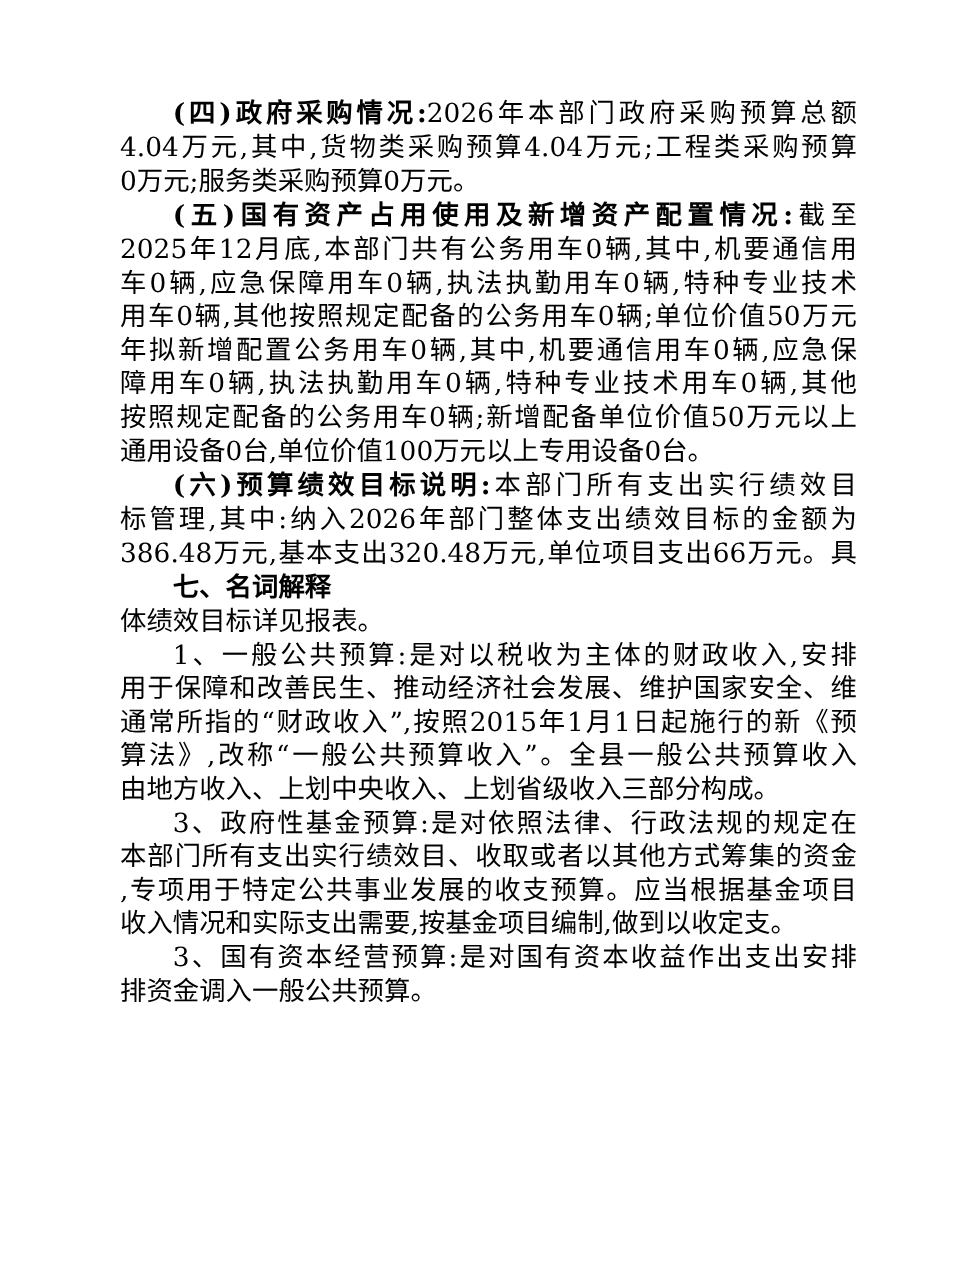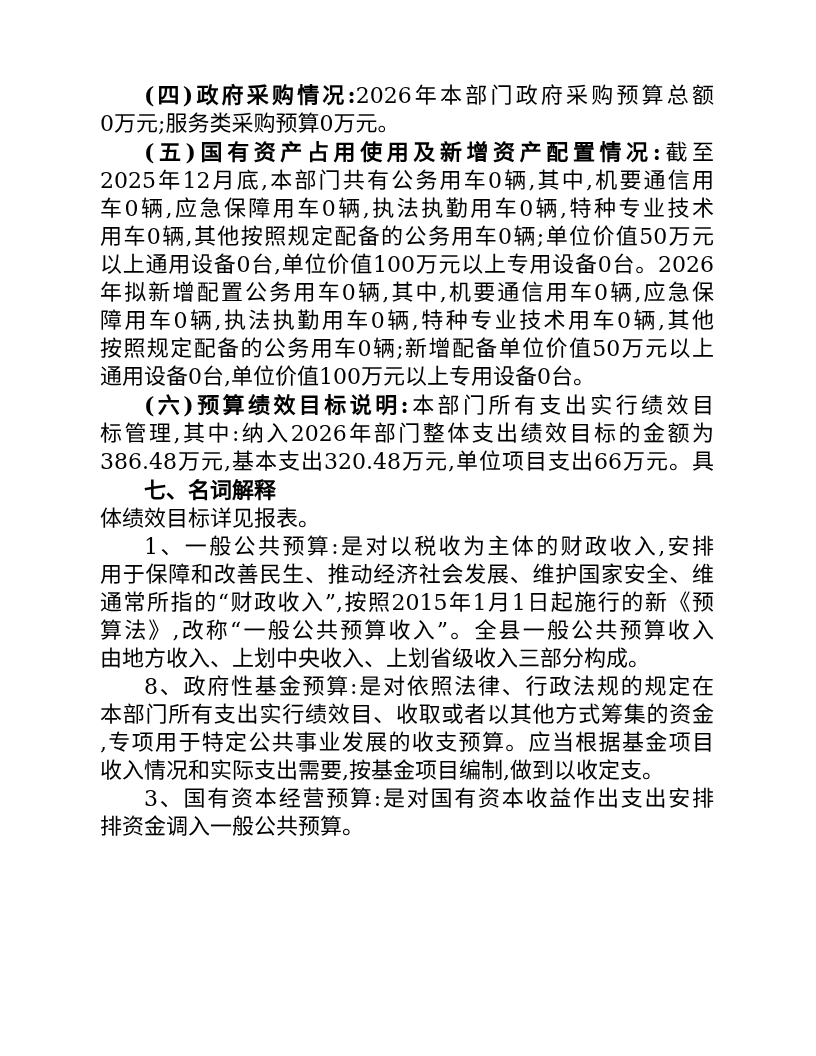--- a/index.html
+++ b/index.html
@@ -37,39 +37,39 @@
   }
   .bold {
     font-weight: bold;
   }
 </style>
 </head>
 <body style="background: rgb(255, 255, 255);">
 
 <div class="doc-page" style="color: rgb(0, 0, 0);">
     <div class="line ind j"><span class="bold">(四)政府采购情况:</span><span>2026年本部门政府采购预算总额</span></div>
+    <div class="line j"><span>4.04万元,其中,货物类采购预算4.04万元;工程类采购预算</span></div>
     <div class="line"><span>0万元;服务类采购预算0万元。</span></div>
     <div class="line ind j"><span class="bold">(五)国有资产占用使用及新增资产配置情况:</span><span>截至</span></div>
     <div class="line j"><span>2025年12月底,本部门共有公务用车0辆,其中,机要通信用</span></div>
     <div class="line j"><span>车0辆,应急保障用车0辆,执法执勤用车0辆,特种专业技术</span></div>
     <div class="line j"><span>用车0辆,其他按照规定配备的公务用车0辆;单位价值50万元</span></div>
-    <div class="line j"><span>以上通用设备0台,单位价值100万元以上专用设备0台。2026</span></div>
     <div class="line j"><span>年拟新增配置公务用车0辆,其中,机要通信用车0辆,应急保</span></div>
     <div class="line j"><span>障用车0辆,执法执勤用车0辆,特种专业技术用车0辆,其他</span></div>
     <div class="line j"><span>按照规定配备的公务用车0辆;新增配备单位价值50万元以上</span></div>
     <div class="line"><span>通用设备0台,单位价值100万元以上专用设备0台。</span></div>
     <div class="line ind j"><span class="bold">(六)预算绩效目标说明:</span><span>本部门所有支出实行绩效目</span></div>
     <div class="line j"><span>标管理,其中:纳入2026年部门整体支出绩效目标的金额为</span></div>
     <div class="line j"><span>386.48万元,基本支出320.48万元,单位项目支出66万元。具</span></div>
     <div class="line ind"><span class="bold">七、名词解释</span></div>
     <div class="line"><span>体绩效目标详见报表。</span></div>
     <div class="line ind j"><span>1、一般公共预算:是对以税收为主体的财政收入,安排</span></div>
     <div class="line j"><span>用于保障和改善民生、推动经济社会发展、维护国家安全、维</span></div>
     <div class="line j"><span>通常所指的“财政收入”,按照2015年1月1日起施行的新《预</span></div>
     <div class="line j"><span>算法》,改称“一般公共预算收入”。全县一般公共预算收入</span></div>
     <div class="line"><span>由地方收入、上划中央收入、上划省级收入三部分构成。</span></div>
-    <div class="line ind j"><span>8、政府性基金预算:是对依照法律、行政法规的规定在</span></div>
+    <div class="line ind j"><span>3、政府性基金预算:是对依照法律、行政法规的规定在</span></div>
     <div class="line j"><span>本部门所有支出实行绩效目、收取或者以其他方式筹集的资金</span></div>
     <div class="line j"><span>,专项用于特定公共事业发展的收支预算。应当根据基金项目</span></div>
     <div class="line"><span>收入情况和实际支出需要,按基金项目编制,做到以收定支。</span></div>
     <div class="line ind j"><span>3、国有资本经营预算:是对国有资本收益作出支出安排</span></div>
     <div class="line"><span>排资金调入一般公共预算。</span></div>
   </div>
 
 </body></html>

